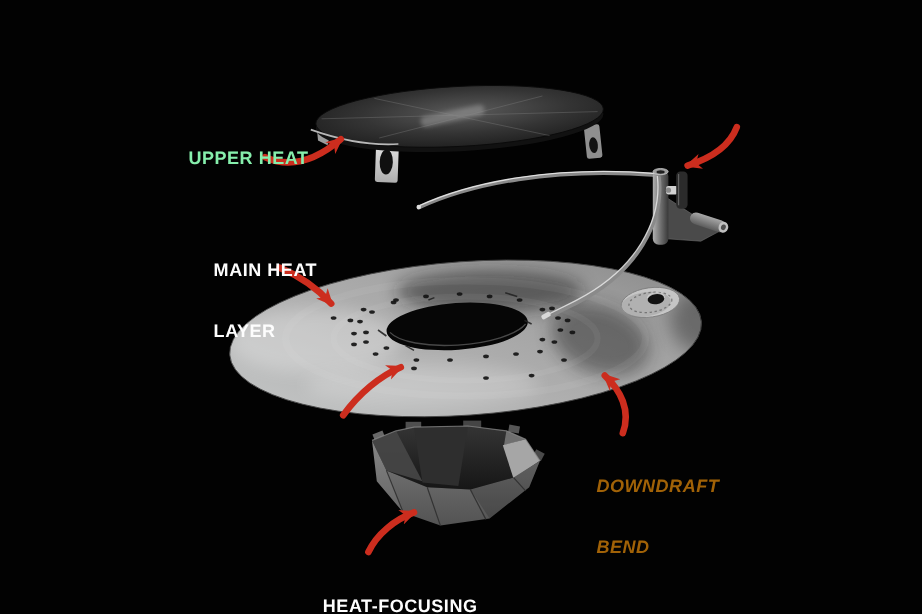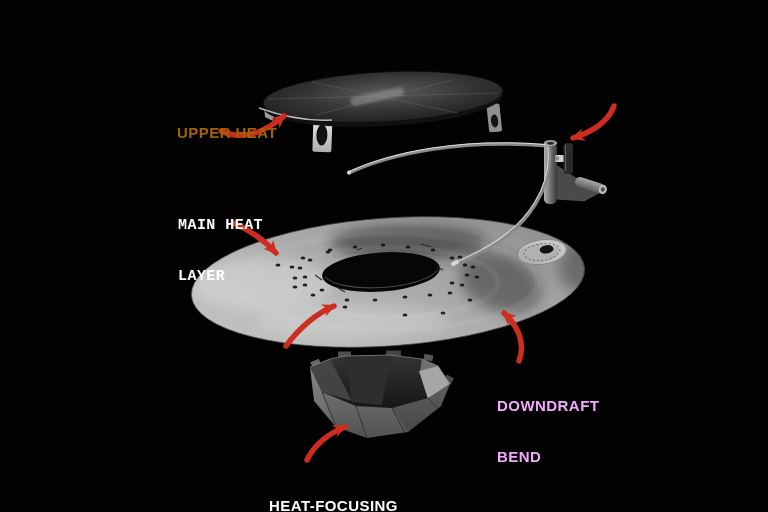--- a/index.html
+++ b/index.html
@@ -242,30 +242,30 @@
     <g fill="none" stroke-width="5.5" stroke-linecap="round">
       <path d="M221,131 C243,141 264,133 284,116" stroke="#cc2d1e" marker-end="url(#ah)"></path>
       <path d="M614,106 C608,122 592,132 573,138" stroke="#cc2d1e" marker-end="url(#ah)"></path>
       <path d="M233,223 C252,231 267,243 276,253" stroke="#cc2d1e" marker-end="url(#ah)"></path>
       <path d="M286,346 C299,328 317,313 334,306" stroke="#cc2d1e" marker-end="url(#ah)"></path>
       <path d="M519,361 C526,342 517,325 504,313" stroke="#cc2d1e" marker-end="url(#ah)"></path>
       <path d="M307,460 C314,445 329,433 345,427" stroke="#cc2d1e" marker-end="url(#ah)"></path>
     </g>
   </svg>
 
-  <div class="lbl lbl-upper" style="color: #a16207; margin-left: 20px;">
+  <div class="lbl lbl-upper" style="color: #86efac;">
     <span class="line">UPPER HEAT</span>
   </div>
   <div class="lbl lbl-locking" style="color: rgb(253, 253, 253);">
   </div>
-  <div class="lbl lbl-main" style="color: rgb(253, 253, 253); font-family: Liberation Mono, monospace;">
+  <div class="lbl lbl-main" style="color: rgb(253, 253, 253);">
     <span class="line">MAIN HEAT</span>
     <span class="line">LAYER</span>
   </div>
-  <div class="lbl lbl-downdraft" style="color: #f0abfc;">
+  <div class="lbl lbl-downdraft" style="color: #a16207; font-style: italic;">
     <span class="line">DOWNDRAFT</span>
     <span class="line">BEND</span>
   </div>
   <div class="lbl lbl-cone" style="color: rgb(253, 253, 253);">
     <span class="line">HEAT-FOCUSING</span>
     
   </div>
 
 </div>
 

